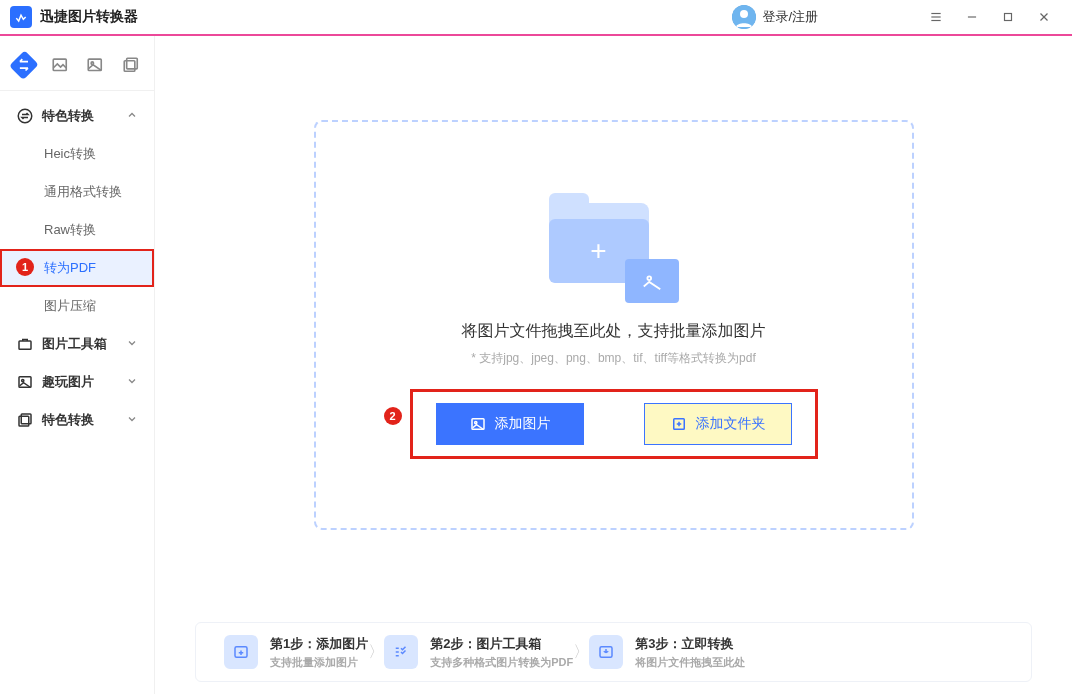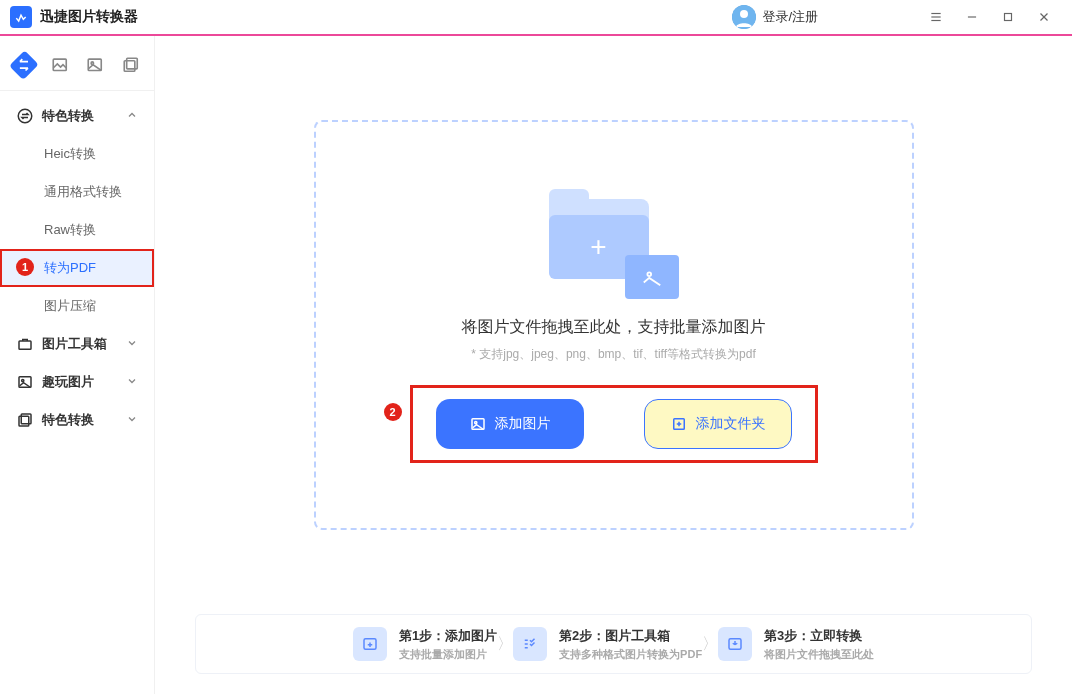--- a/index.html
+++ b/index.html
@@ -45,27 +45,27 @@
 .folder-ill { width: 130px; height: 110px; position: relative; margin-bottom: 18px; }
 .folder-back { position: absolute; left: 0; top: 10px; width: 100px; height: 80px; background: #cfe0ff; border-radius: 8px; }
 .folder-tab { position: absolute; left: 0; top: 0; width: 40px; height: 18px; background: #cfe0ff; border-radius: 6px 6px 0 0; }
 .folder-front { position: absolute; left: 0; top: 26px; width: 100px; height: 64px; background: #aecaff; border-radius: 6px; display: flex; align-items: center; justify-content: center; }
 .folder-plus { color: #fff; font-size: 28px; font-weight: 300; }
 .img-card { position: absolute; right: 0; bottom: 0; width: 54px; height: 44px; background: #8fb6ff; border-radius: 4px; display: flex; align-items: center; justify-content: center; }
 .dz-title { font-size: 16px; color: #333; margin-bottom: 8px; }
 .dz-sub { font-size: 12px; color: #aaa; margin-bottom: 24px; }
 .btn-row { display: flex; gap: 60px; position: relative; padding: 12px 24px; }
 .btn-row-outline { position: absolute; inset: -2px; border: 3px solid #e2231a; pointer-events: none; }
-.pbtn { width: 148px; height: 50px; border-radius: 14px; display: flex; align-items: center; justify-content: center; gap: 8px; font-size: 14px; cursor: pointer; }
+.pbtn { width: 148px; height: 42px; border-radius: 0; display: flex; align-items: center; justify-content: center; gap: 8px; font-size: 14px; cursor: pointer; }
 .pbtn.primary { background: #3b74ff; color: #fff; }
 .pbtn.outline { border: 1px solid #3b74ff; color: #3b74ff; background: #fef9c3; }
 .pbtn svg { width: 18px; height: 18px; }
 
 
-.steps { position: absolute; left: 40px; right: 40px; bottom: 20px; height: 60px; background: #fff; border: 1px solid #eef1f7; border-radius: 6px; display: flex; align-items: center; padding: 0 28px; justify-content: center; }
+.steps { position: absolute; left: 40px; right: 40px; bottom: 12px; height: 60px; background: #fff; border: 1px solid #eef1f7; border-radius: 6px; display: flex; align-items: center; padding: 0 28px; justify-content: flex-start; }
 .step { display: flex; align-items: center; gap: 12px; }
 .step-icon { width: 34px; height: 34px; border-radius: 6px; background: #d9e6ff; display: flex; align-items: center; justify-content: center; color: #5b89ff; }
 .step-icon svg { width: 18px; height: 18px; }
 .step-text { display: flex; flex-direction: column; }
 .step-title { font-size: 13px; font-weight: 600; color: #333; }
 .step-sub { font-size: 11px; color: #aaa; margin-top: 2px; font-weight: bold; }
 .step-arrow { color: #ccc; font-size: 16px; }
 </style>
 </head>
 <body>

